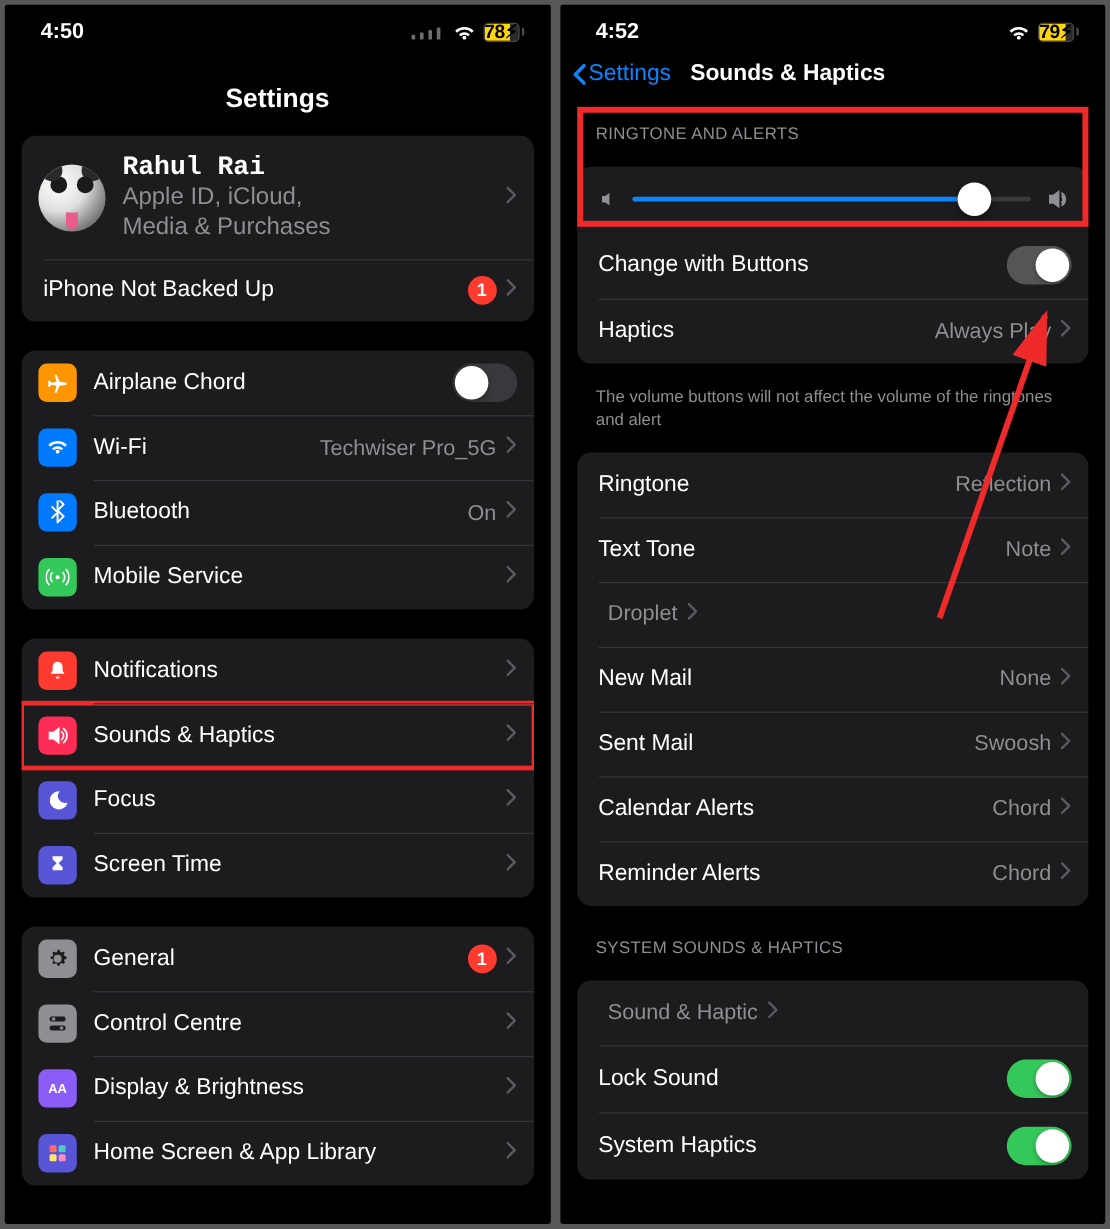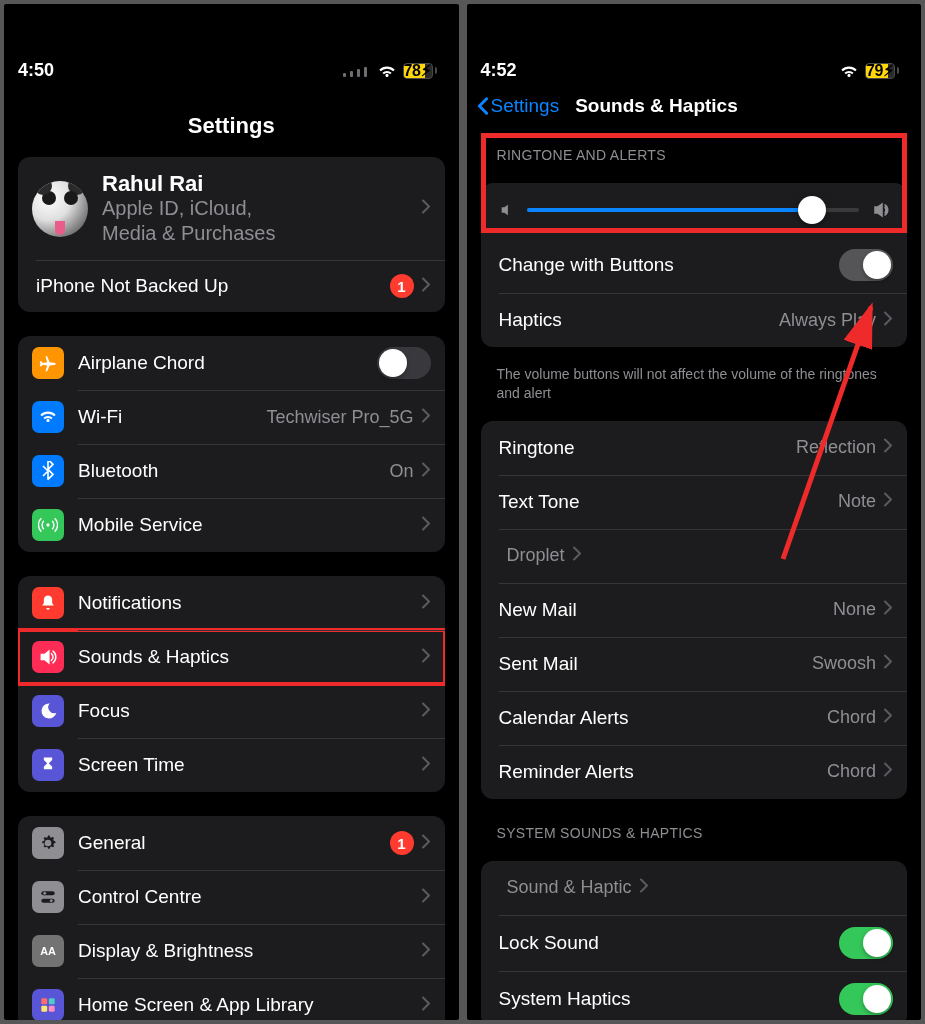--- a/index.html
+++ b/index.html
@@ -6,21 +6,21 @@
     --bg:#000; --panel:#1c1c1e; --fg:#fff; --sub:#8e8e93; --sep:#36363a;
     --chev:#5a5a60; --green:#34c759; --blue:#0a84ff; --red:#ff3b30;
     --hl:#ef2a2a; --batt:#ffd60a;
   }
   * { box-sizing:border-box; font-family:-apple-system,BlinkMacSystemFont,"SF Pro Text","Helvetica Neue",Arial,sans-serif; -webkit-font-smoothing:antialiased; }
   html,body { margin:0; background:#575757; }
   .stage { width:925px; height:1024px; display:flex; gap:8px; padding:4px; }
   .phone { flex:1 1 50%; background:var(--bg); color:var(--fg); display:flex; flex-direction:column; overflow:hidden; border-radius:2px; position:relative; }
 
   
-  .status { display:flex; align-items:center; justify-content:space-between; padding:12px 22px 6px 14px; font-size:18px; font-weight:600;margin-top:44px; }
+  .status { display:flex; align-items:center; justify-content:space-between; padding:12px 22px 6px 30px; font-size:18px; font-weight:600; }
   .status-right { display:flex; align-items:center; gap:6px; }
   .dots { display:flex; gap:4px; align-items:flex-end; height:12px; margin-right:4px; }
   .dots span { width:3px; background:#6d6d72; border-radius:1px; }
   .dots span:nth-child(1){height:4px;} .dots span:nth-child(2){height:6px;}
   .dots span:nth-child(3){height:8px;} .dots span:nth-child(4){height:10px;}
   svg.wifi { width:20px; height:14px; }
   .batt { display:flex; align-items:center; gap:2px; }
   .batt-body { width:30px; height:16px; border:1px solid #4a4a4a; border-radius:4px; position:relative; background:#2a2a2a; overflow:hidden; display:flex; align-items:center; justify-content:center; }
   .batt-fill { position:absolute; inset:0; background:var(--batt); }
   .batt-num { position:relative; font-size:16px; font-weight:700; color:#000; letter-spacing:-0.3px; }
@@ -45,21 +45,21 @@
   .switch .knob { width:28px; height:28px; border-radius:50%; background:#fff; position:absolute; top:2px; left:2px; box-shadow:0 2px 4px rgba(0,0,0,.3); }
   .switch.on .knob { left:24px; }
 
   .avatar { width:56px; height:56px; border-radius:50%; background:radial-gradient(circle at 30% 30%,#fff 0%,#e0e0e0 40%,#333 100%); margin-right:14px; position:relative; flex:0 0 56px; overflow:hidden; }
   .avatar::before,.avatar::after{content:"";position:absolute;background:#1a1a1a;border-radius:50%;}
   .avatar::before{width:14px;height:14px;left:10px;top:10px;}
   .avatar::after{width:14px;height:14px;right:10px;top:10px;}
   .ear1,.ear2{position:absolute;width:18px;height:18px;border-radius:50%;background:#2a2a2a;top:-4px;}
   .ear1{left:2px;}.ear2{right:2px;}
   .tongue{position:absolute;width:10px;height:14px;background:#e85d8a;border-radius:0 0 6px 6px;left:23px;bottom:2px;}
-  .name { font-size:22px; font-weight:600; line-height:1.15; }
+  .name { font-size:22px; font-weight:600; line-height:1.15;font-family:Liberation Mono, monospace; }
   .subtext { font-size:20px; color:var(--sub); line-height:1.25; max-width:200px; }
   .profile-row { padding:14px; }
   .backup-row { padding-left:18px; }
   .backup-row::before { left:18px !important; }
 
   .hl { outline:4px solid var(--hl); outline-offset:-2px; position:relative; z-index:2; }
 
   
   .nav { display:flex; align-items:center; padding:8px 10px 12px; gap:4px; }
   .back { color:var(--blue); display:flex; align-items:center; gap:2px; font-size:19px; }
@@ -283,21 +283,21 @@
                 <circle cx="8" cy="7.5" r="2" fill="#8e8e93" stroke="#1c1c1e" stroke-width="0.5"></circle>
                 <circle cx="16" cy="16.5" r="2" fill="#8e8e93" stroke="#1c1c1e" stroke-width="0.5"></circle>
               </svg>
             </div>
         <span class="lbl">Control Centre</span>
         <span class="chev"><svg class="chev-svg" viewBox="0 0 9 14">
                 <use href="#chev-path"></use>
               </svg></span>
       </div>
       <div class="row">
-        <div class="ic" style="background:#737373">
+        <div class="ic" style="background:#8b5cf6">
               <svg viewBox="0 0 24 24">
                 <text x="12" y="17" text-anchor="middle" font-size="13" font-weight="700" fill="#fff">AA</text>
               </svg>
             </div>
         <span class="lbl">Display &amp; Brightness</span>
         <span class="chev"><svg class="chev-svg" viewBox="0 0 9 14">
                 <use href="#chev-path"></use>
               </svg></span>
       </div>
       <div class="row">

